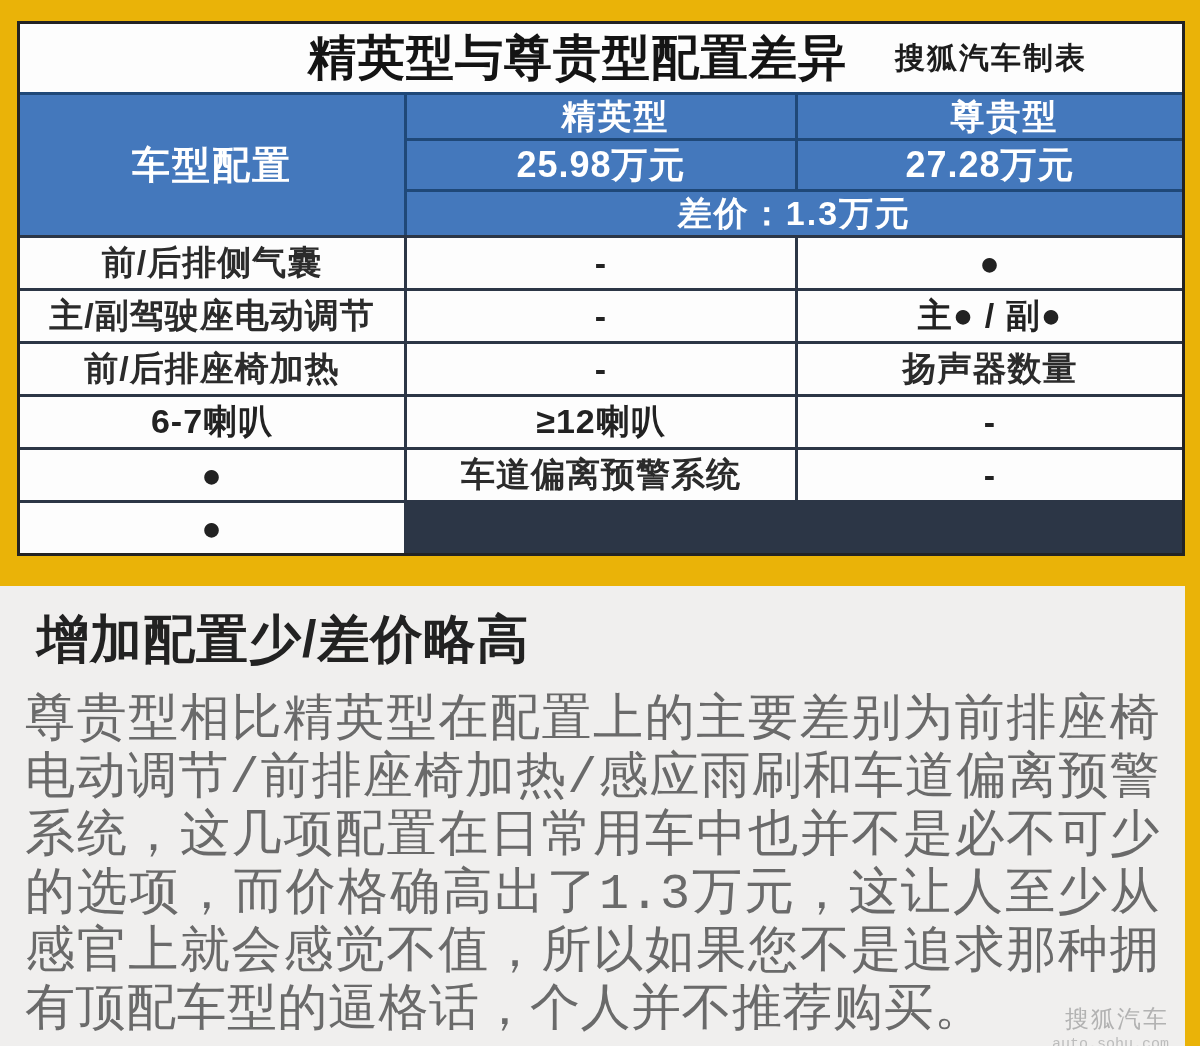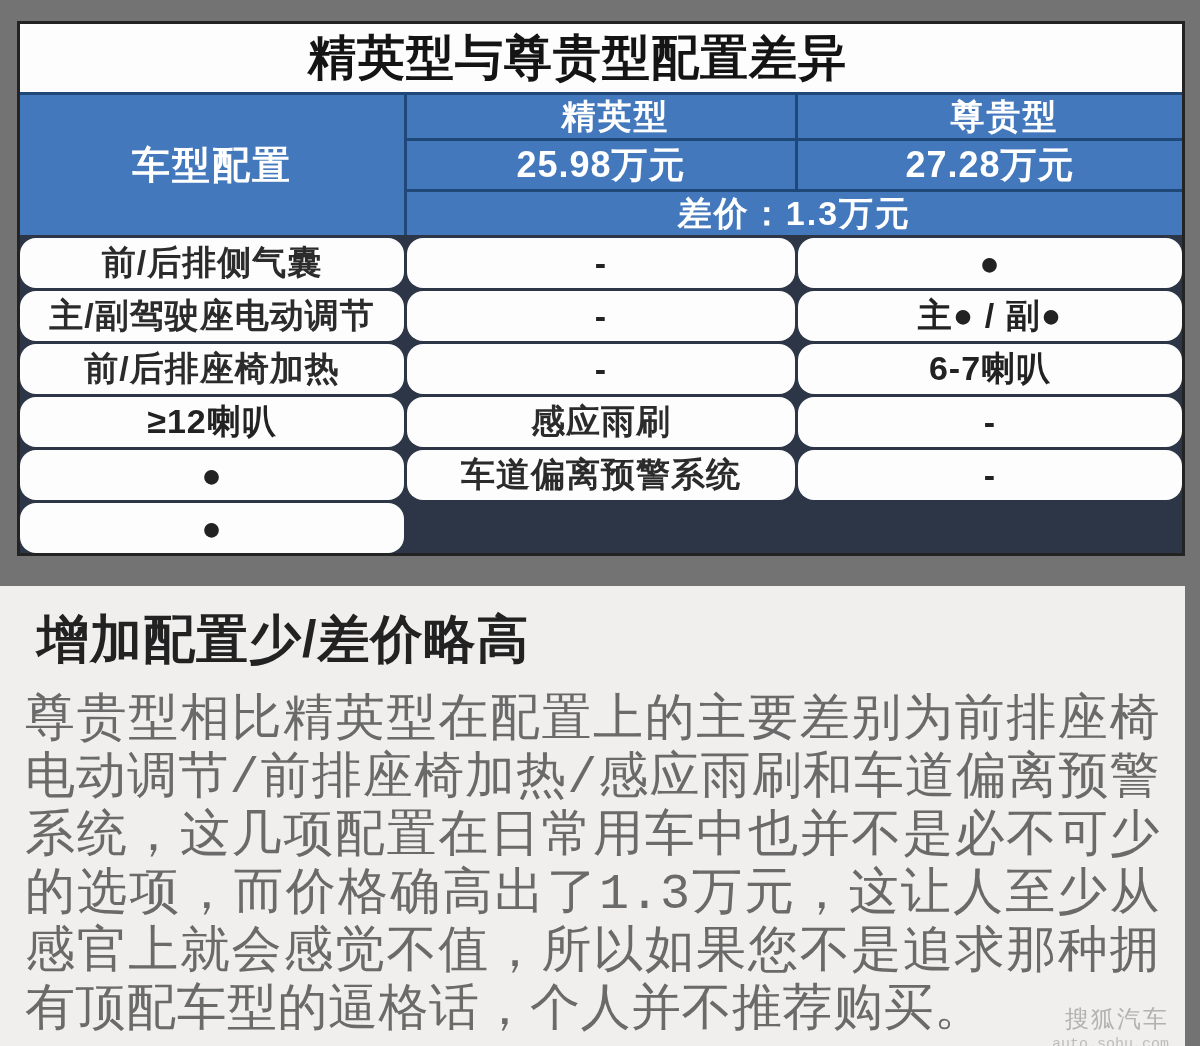--- a/index.html
+++ b/index.html
@@ -2,21 +2,21 @@
 <html><head>
 <meta charset="utf-8">
 <style>
   html,body{margin:0;padding:0;}
   body{
     width:1200px;height:1046px;
     background:#ffffff;
     font-family:"Liberation Sans","DejaVu Sans",sans-serif;
     -webkit-font-smoothing:antialiased;
   }
-  .page{position:relative;width:1200px;height:1046px;overflow:hidden;background:#737373;}
+  .page{position:relative;width:1200px;height:1046px;overflow:hidden;background:#eab308;}
 
   
   .spec-table{
     position:absolute;left:17px;top:21px;width:1168px;box-sizing:border-box;
     border:3px solid #232323;background:#ffffff;
   }
   .title-row{
     height:68px;background:#fdfdfd;border-bottom:3px solid #1f4878;
     display:flex;align-items:center;
   }
@@ -39,21 +39,21 @@
   .hdr-config{grid-column:1;grid-row:1 / 4;font-size:38px;letter-spacing:2px;}
   .hdr-trim{font-size:34px;letter-spacing:2px;padding-left:29px;}
   .hdr-price{font-size:36px;letter-spacing:1px;}
   .hdr-diff{grid-column:2 / 4;grid-row:3;font-size:34px;letter-spacing:2px;}
 
   .data-rows{
     display:grid;grid-template-columns:384px 388px 384px;grid-auto-rows:50px;
     gap:3px;background:#2c3646;border-top:3px solid #2c3646;
   }
   .data-rows > div{
-    background:#fdfdfd;display:flex;align-items:center;justify-content:center;white-space:nowrap;border-radius:16px;
+    background:#fdfdfd;display:flex;align-items:center;justify-content:center;white-space:nowrap;
   }
   .cell-label{font-size:34px;font-weight:700;color:#2b2b2b;letter-spacing:1px;}
   .cell-val{font-size:34px;font-weight:700;color:#222222;letter-spacing:1px;}
 
   
   .analysis{
     position:absolute;left:0;top:566px;width:1185px;height:480px;box-sizing:border-box;
     background:#f0efee;padding:19px 20px 0 25px;margin-top:20px;
   }
   .analysis-heading{
@@ -73,20 +73,21 @@
 </style>
 </head>
 <body>
 
 <div class="page">
 
   <div class="spec-table">
 
     <div class="title-row">
       <span class="table-title">精英型与尊贵型配置差异</span>
+      <span class="table-credit">搜狐汽车制表</span>
     </div>
 
     <div class="hdr">
       <div class="hdr-config">车型配置</div>
       <div class="hdr-trim">精英型</div>
       <div class="hdr-trim">尊贵型</div>
       <div class="hdr-price">25.98万元</div>
       <div class="hdr-price">27.28万元</div>
       <div class="hdr-diff">差价：1.3万元</div>
     </div>
@@ -96,24 +97,24 @@
       <div class="cell-val">-</div>
       <div class="cell-val">●</div>
 
       <div class="cell-label">主/副驾驶座电动调节</div>
       <div class="cell-val">-</div>
       <div class="cell-val">主● / 副●</div>
 
       <div class="cell-label">前/后排座椅加热</div>
       <div class="cell-val">-</div>
 
+      <div class="cell-label">扬声器数量</div>
       <div class="cell-val">6-7喇叭</div>
       <div class="cell-val">≥12喇叭</div>
 
-      <div class="cell-label">感应雨刷</div>
       <div class="cell-val">-</div>
       <div class="cell-val">●</div>
 
       <div class="cell-label">车道偏离预警系统</div>
       <div class="cell-val">-</div>
       <div class="cell-val">●</div>
     </div>
   </div>
 
   <div class="analysis">

